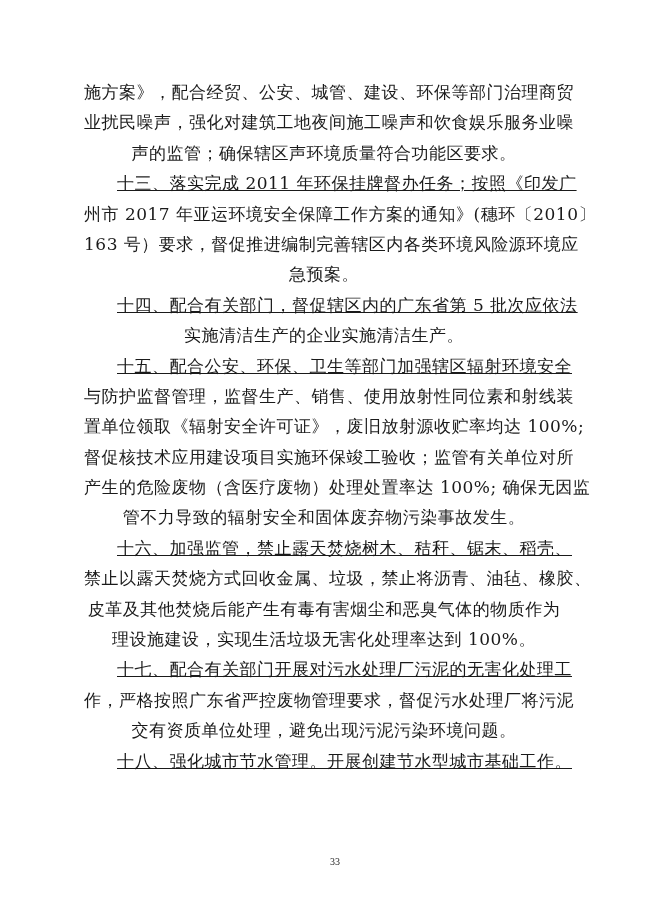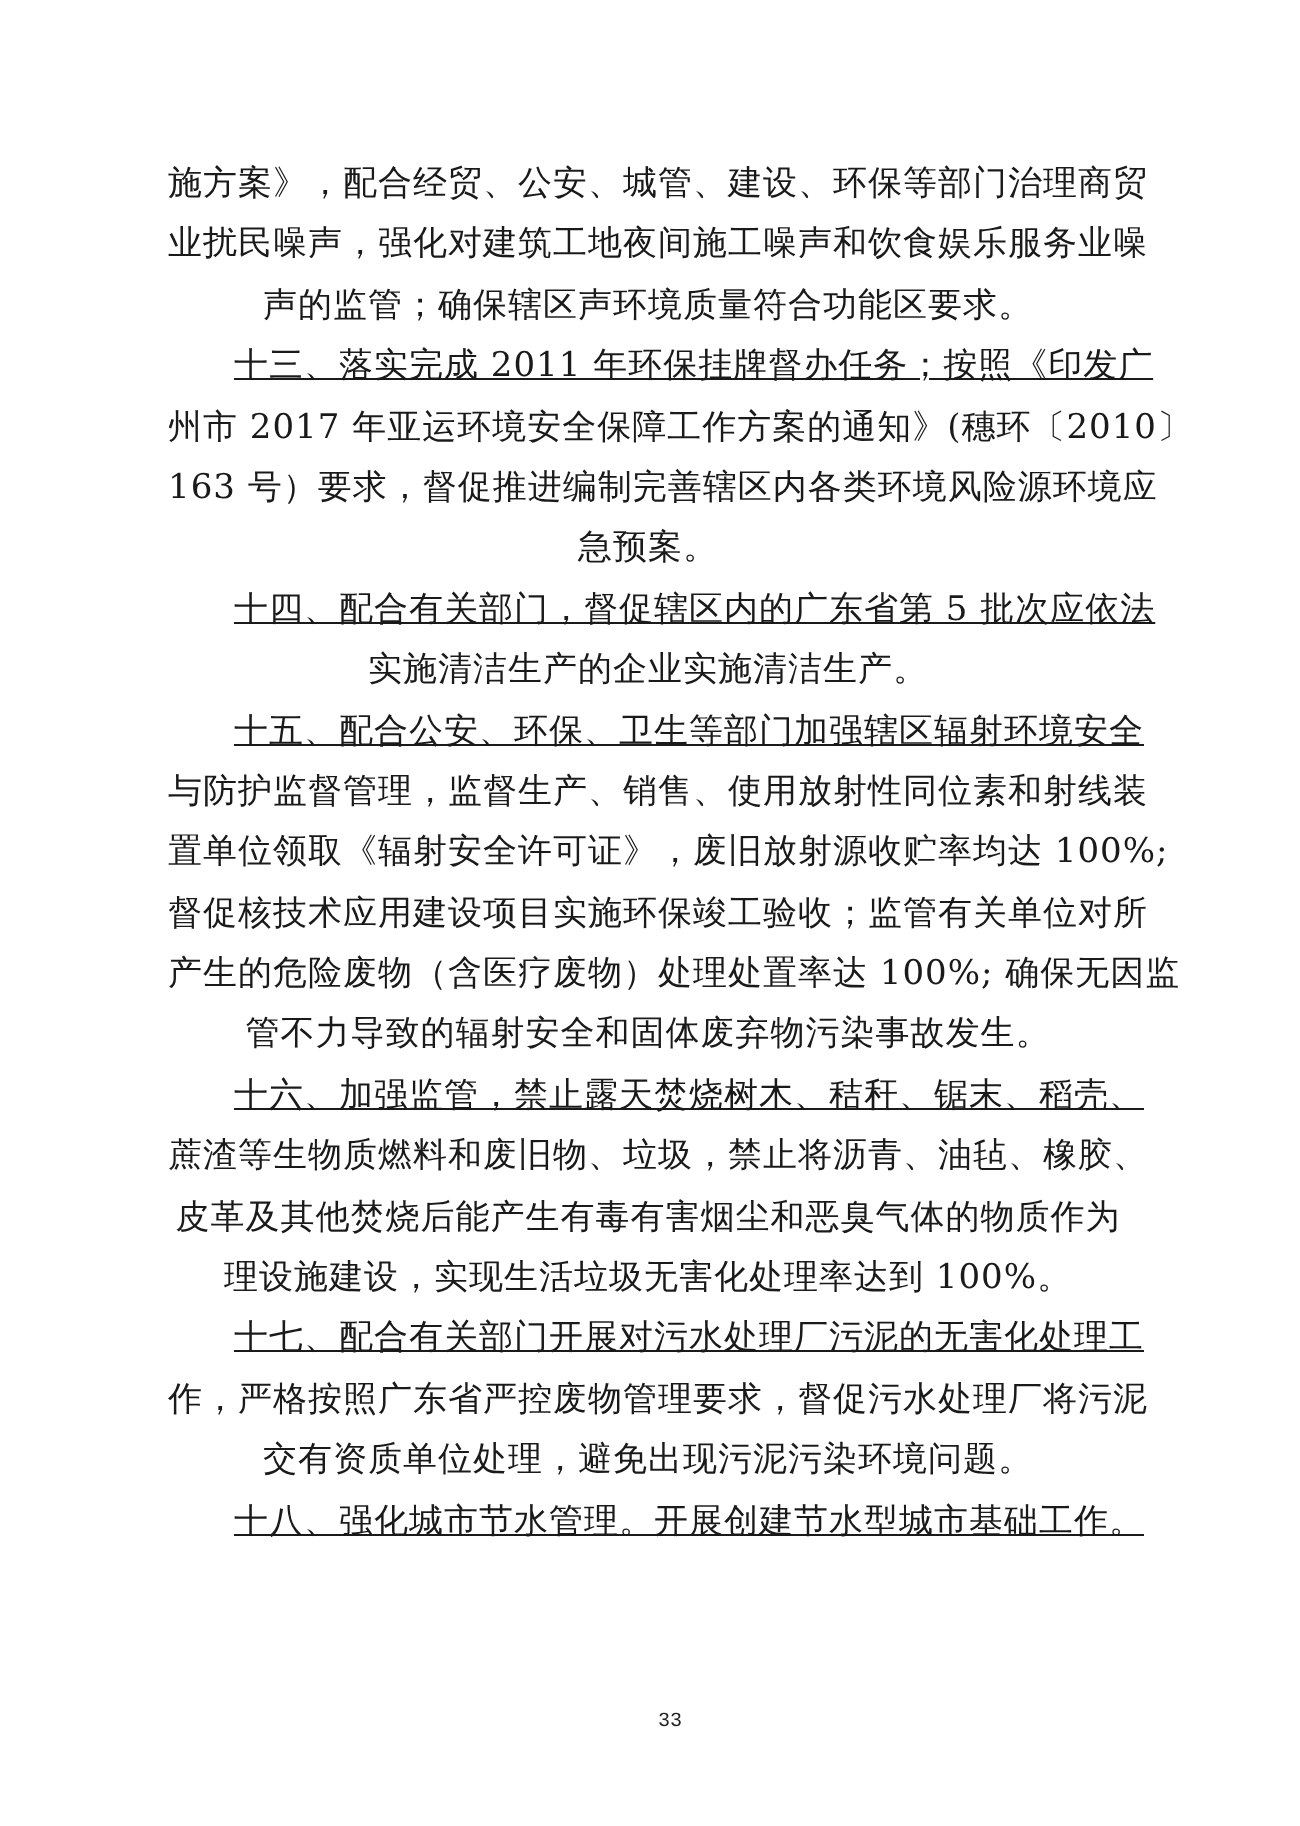--- a/index.html
+++ b/index.html
@@ -11,21 +11,21 @@
   .body-text {
     position: absolute; left: 84px; top: 77px; width: 480px; text-align: center;
   }
   .line {
     height: 30.4px; line-height: 30.4px; font-size: 17px; letter-spacing: 0.5px;
     white-space: nowrap; display: block;
   }
   .line.indent { padding-left: 33px; text-decoration: underline; }
   .page-number {
     position: absolute; left: 0; width: 650px; top: 856px; text-align: center;
-    font-size: 10px; font-family: Liberation Mono, monospace; color: #222;
+    font-size: 10px; font-family: Liberation Serif, serif; color: #222;
     padding-left: 20px; box-sizing: border-box;
   }
 </style>
 </head>
 <body>
 
 <div class="page">
   <div class="body-text">
 
     <div>
@@ -50,21 +50,21 @@
       <span class="line indent">十五、配合公安、环保、卫生等部门加强辖区辐射环境安全</span>
       <span class="line">与防护监督管理，监督生产、销售、使用放射性同位素和射线装</span>
       <span class="line">置单位领取《辐射安全许可证》，废旧放射源收贮率均达 100%;</span>
       <span class="line">督促核技术应用建设项目实施环保竣工验收；监管有关单位对所</span>
       <span class="line">产生的危险废物（含医疗废物）处理处置率达 100%; 确保无因监</span>
       <span class="line">管不力导致的辐射安全和固体废弃物污染事故发生。</span>
     </div>
 
     <div>
       <span class="line indent">十六、加强监管，禁止露天焚烧树木、秸秆、锯末、稻壳、</span>
-      <span class="line">蔗渣等生物质燃料和废旧物、垃圾，禁止将沥青、油毡、橡胶、</span>
+      <span class="line">禁止以露天焚烧方式回收金属、垃圾，禁止将沥青、油毡、橡胶、</span>
       <span class="line">皮革及其他焚烧后能产生有毒有害烟尘和恶臭气体的物质作为</span>
       <span class="line">理设施建设，实现生活垃圾无害化处理率达到 100%。</span>
     </div>
 
     <div>
       <span class="line indent">十七、配合有关部门开展对污水处理厂污泥的无害化处理工</span>
       <span class="line">作，严格按照广东省严控废物管理要求，督促污水处理厂将污泥</span>
       <span class="line">交有资质单位处理，避免出现污泥污染环境问题。</span>
     </div>
 

